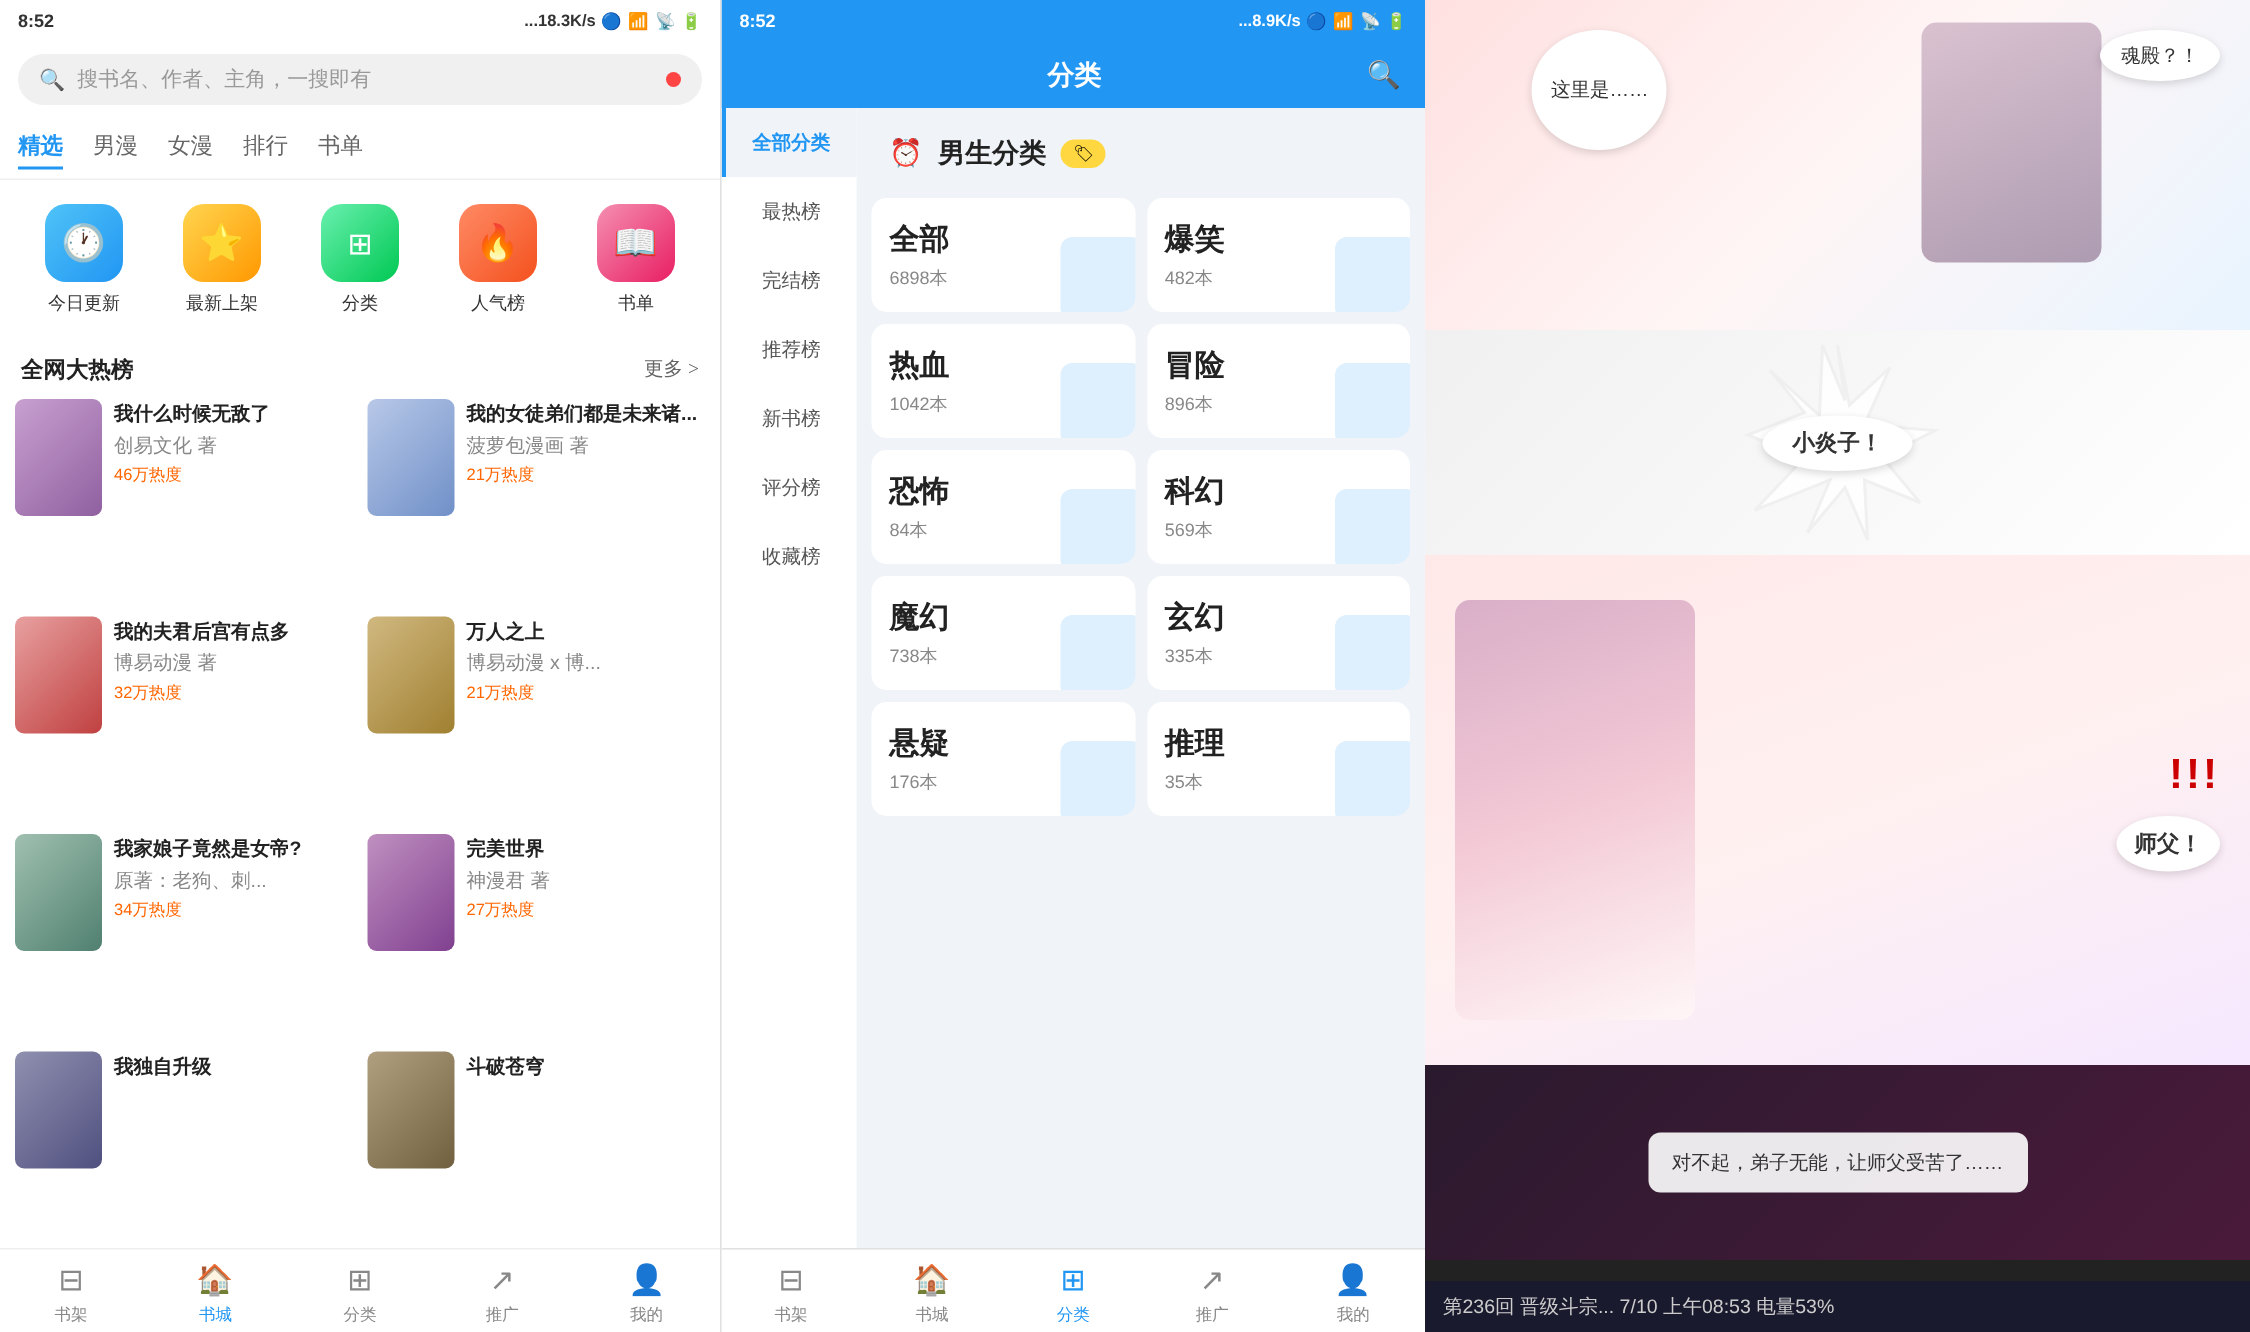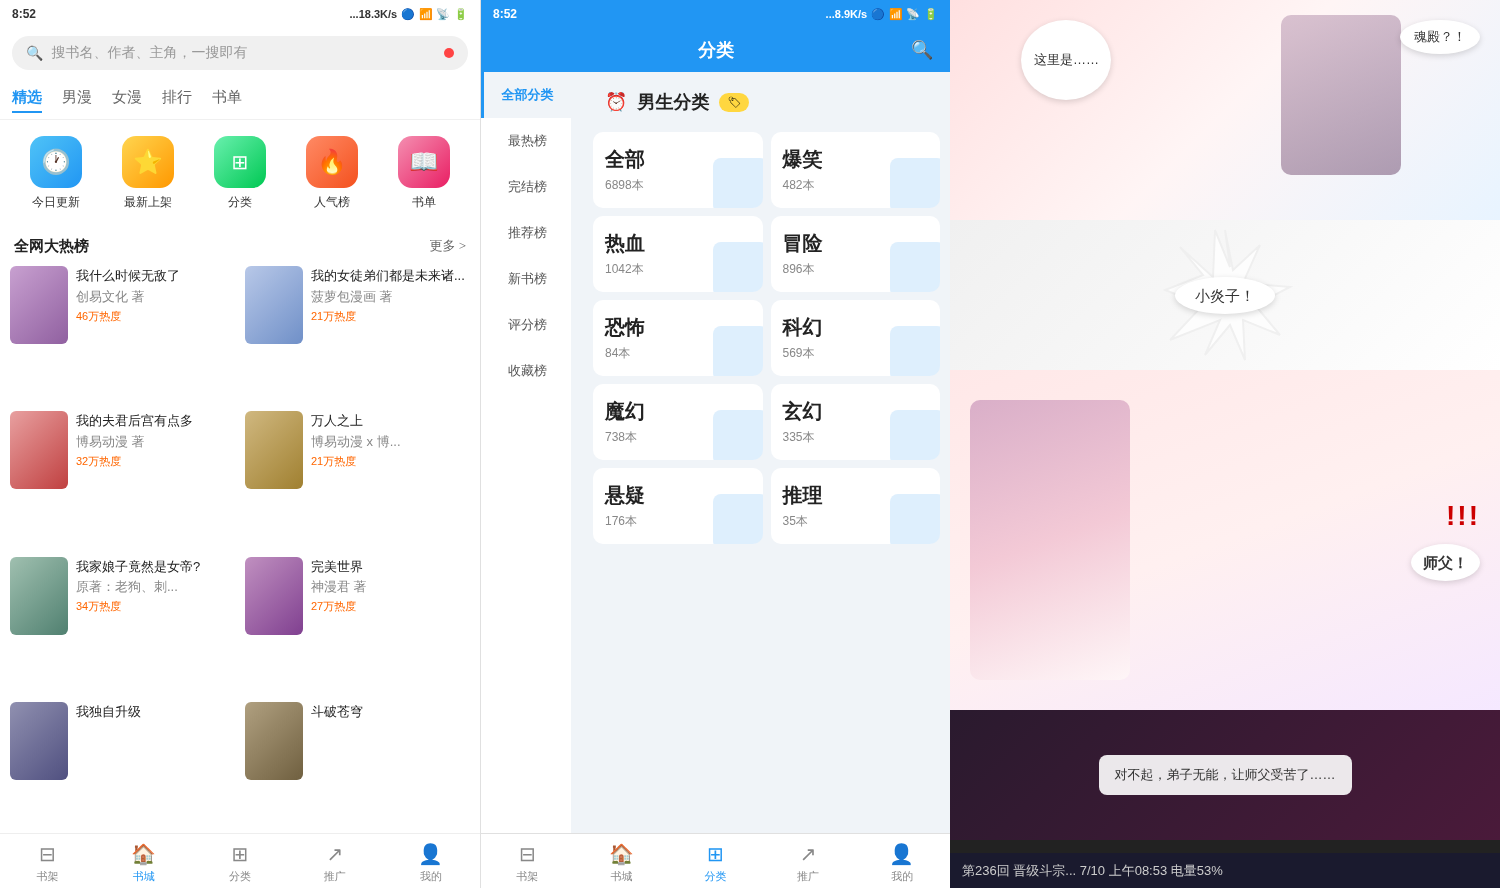--- a/index.html
+++ b/index.html
@@ -26,35 +26,35 @@
     .ic-green { background: linear-gradient(135deg, #69f0ae, #00c853); }
     .ic-orange { background: linear-gradient(135deg, #ff8a65, #f4511e); }
     .ic-pink { background: linear-gradient(135deg, #f48fb1, #e91e63); }
     .section-header { display: flex; justify-content: space-between; align-items: flex-start; padding: 10px 14px 6px; font-family: Liberation Serif, serif; }
     .section-title { font-size: 15px; font-weight: 600; color: #222; }
     .more-link { font-size: 13px; color: #666; display: flex; align-items: center; gap: 2px; }
     .book-list { padding: 0 10px; display: grid; grid-template-columns: 1fr 1fr; gap: 10px; overflow-y: auto; flex: 1; }
     .book-item { display: flex; gap: 8px; padding: 4px 0; }
     .book-cover { width: 58px; height: 78px; border-radius: 6px; background: #ddd; overflow: hidden; flex-shrink: 0; display: flex; align-items: center; justify-content: center; font-size: 10px; color: #888; }
     .book-info { flex: 1; display: flex; flex-direction: column; gap: 3px; padding-top: 2px; }
-    .book-title { font-size: 13px; font-weight: 400; color: #222; line-height: 1.3; }
+    .book-title { font-size: 13px; font-weight: 700; color: #222; line-height: 1.3; }
     .book-author { font-size: 13px; color: #888; }
     .book-hot { font-size: 11px; color: #ff6600; }
     .bottom-nav-left { display: flex; justify-content: space-around; padding: 8px 0 4px; border-top: 1px solid #eee; background: #fff; }
     .bottom-nav-item { display: flex; flex-direction: column; align-items: center; gap: 3px; font-size: 11px; color: #888; cursor: pointer; }
     .bottom-nav-item.active { color: #2196F3; }
     .nav-icon { font-size: 20px; }
 
     
     .mid-panel { width: 470px; height: 888px; background: #f0f4f8; display: flex; flex-direction: column; overflow: hidden; border-left: 1px solid #e0e0e0; }
     .status-bar-mid { height: 28px; background: #2196F3; display: flex; align-items: center; justify-content: space-between; padding: 0 12px; font-size: 12px; color: #fff; font-weight: 600; }
     .mid-header { background: #2196F3; display: flex; align-items: center; justify-content: space-between; padding: 10px 16px; }
     .mid-title { font-size: 18px; color: #fff; font-weight: 600; }
     .search-icon-white { color: #fff; font-size: 18px; cursor: pointer; }
-    .category-layout { display: flex; flex: 1; overflow: hidden; gap: 12px; }
+    .category-layout { display: flex; flex: 1; overflow: hidden; }
     .cat-sidebar { width: 90px; background: #fff; display: flex; flex-direction: column; }
     .cat-sidebar-item { padding: 14px 8px; text-align: center; font-size: 13px; color: #555; cursor: pointer; border-left: 3px solid transparent; }
     .cat-sidebar-item.active { color: #2196F3; font-weight: 600; background: #f0f4f8; border-left: 3px solid #2196F3; }
     .cat-main { flex: 1; padding: 10px; overflow-y: auto; }
     .cat-section-header { display: flex; align-items: center; gap: 10px; margin-bottom: 10px; padding: 8px 12px; }
     .cat-section-icon { font-size: 18px; }
     .cat-section-title { font-size: 18px; font-weight: 600; color: #222; }
     .cat-grid { display: grid; grid-template-columns: 1fr 1fr; gap: 8px; }
     .cat-card { background: #fff; border-radius: 10px; padding: 14px 12px; cursor: pointer; position: relative; overflow: hidden; min-height: 72px; }
     .cat-card-title { font-size: 20px; font-weight: 600; color: #222; margin-bottom: 4px; }
@@ -356,21 +356,21 @@
     </div>
 
     <div class="manga-page manga-page-2" style="background:linear-gradient(135deg,#f0f0f0,#fff);display:flex;align-items:center;justify-content:center;position:relative;">
       <div style="position:absolute;inset:0;display:flex;align-items:center;justify-content:center;">
         <svg width="140" height="140" viewBox="0 0 140 140">
           <g transform="translate(70,70)">
             <polygon points="0,-65 8,-25 35,-50 18,-12 65,-8 30,10 55,40 18,25 20,65 5,30 -20,60 -5,25 -55,45 -22,10 -60,-5 -22,-20 -45,-48 -12,-18 -10,-65 5,-28" fill="#fff" stroke="#eee" stroke-width="2" opacity="0.8"></polygon>
           </g>
         </svg>
       </div>
-      <div class="speech-bubble" style="z-index:2;font-size:15px;font-weight:400;min-width:100px;text-align:center;">
+      <div class="speech-bubble" style="z-index:2;font-size:15px;font-weight:700;min-width:100px;text-align:center;">
         <span>小炎子！</span>
       </div>
     </div>
 
     <div class="manga-page manga-page-3">
       <div style="width:100%;height:100%;display:flex;align-items:center;justify-content:space-between;padding:20px;position:relative;">
         <div style="width:160px;height:280px;background:linear-gradient(160deg,#d0a0c0,#f0c0d0,#fff8f8);border-radius:10px;opacity:0.8;"></div>
         <div style="display:flex;flex-direction:column;align-items:flex-end;gap:12px;">
           <div style="font-size:28px;color:#cc0000;font-weight:900;letter-spacing:2px;">!!!</div>
           <div class="speech-bubble" style="font-size:15px;font-weight:700;">

